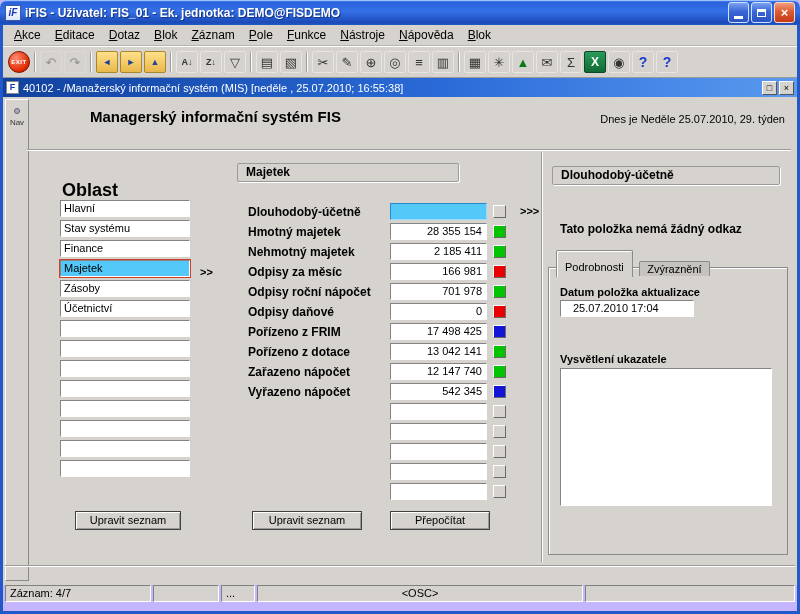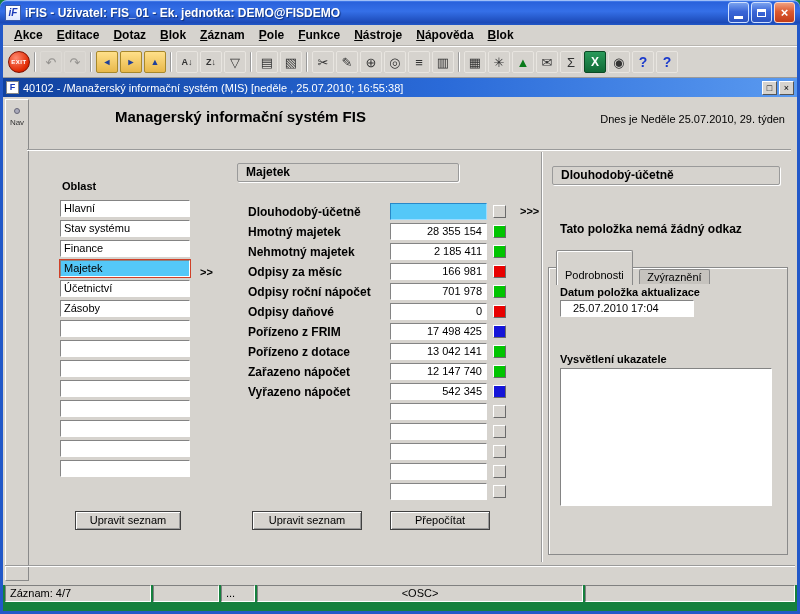--- a/index.html
+++ b/index.html
@@ -1,17 +1,17 @@
 <!DOCTYPE html>
 <html><head>
 <meta charset="utf-8">
 <style>
   * { margin:0; padding:0; box-sizing:border-box; }
   body { font-family:"Liberation Sans", sans-serif; background:#9aa8bd; }
-  .window { position:relative; width:800px; height:614px; background:#15803d; overflow:hidden; }
+  .window { position:relative; width:800px; height:614px; background:#c4b5fd; overflow:hidden; }
 
   
   .titlebar { position:absolute; top:0; left:0; width:800px; height:25px;
     border-radius:7px 7px 0 0;
     background:linear-gradient(180deg,#5a94f8 0%,#2a62dc 10%,#3570e8 45%,#1c4ab8 90%,#2258c8 100%);
     box-shadow:inset 0 1px 0 rgba(255,255,255,.45);
     display:flex; align-items:center; padding:0 5px; }
   .app-icon { width:16px; height:16px; background:linear-gradient(#fff,#dfe8ff); border:1px solid #3a5aa8;
     color:#1a3ab8; font-size:10px; font-weight:bold; font-style:italic; line-height:14px; text-align:center; margin-right:4px; }
   .title-text { color:#fff; font-size:12px; font-weight:bold; text-shadow:1px 1px 1px #10307a; white-space:nowrap; }
@@ -19,21 +19,21 @@
   .wbtn { width:21px; height:21px; border-radius:3px; border:1px solid #cfe0ff;
     background:linear-gradient(#7aa2ee,#3a66d8 45%,#2a52c0); display:flex; align-items:center; justify-content:center;
     color:#fff; font-size:13px; font-weight:bold; cursor:default; }
   .wbtn.close { background:linear-gradient(#f0a080,#dd5a30 45%,#c23c18); border-color:#ffd8c8; }
   .minbar { width:9px; height:3px; background:#fff; margin-top:10px; }
   .maxbox { width:9px; height:8px; border:1px solid #fff; border-top:3px solid #fff; }
 
   
   .menubar { position:absolute; top:25px; left:3px; right:3px; height:21px; background:#d6d3ce;
     border-bottom:1px solid #b8b5b0; font-size:12px; color:#000; display:flex; align-items:center; padding-left:4px; }
-  .menu-item { display:inline-block; padding:2px 7px;font-weight:bold; }
+  .menu-item { display:inline-block; padding:2px 7px; }
   .menu-item::first-letter { text-decoration:underline; }
 
   
   .toolbar { position:absolute; top:46px; left:3px; right:3px; height:32px; background:#d6d3ce;
     border-top:1px solid #fff; border-bottom:1px solid #9a9a9a; display:flex; align-items:center; padding-left:4px; }
   .tbtn { width:22px; height:22px; display:inline-flex; align-items:center; justify-content:center;
     font-size:13px; color:#333; margin:0 1px; border:1px solid #e8e5e0; border-radius:2px; background:#d6d3ce; }
   .tbtn[data-kind="sep"] { width:0; height:20px; border:none; border-left:1px solid #9a9a9a; border-right:1px solid #fff; margin:0 3px; background:none; }
   .tbtn[data-kind="exit"] { background:radial-gradient(circle at 35% 30%, #ff8a70, #e02800 70%, #a01400);
     border-radius:50%; color:#fff; font-weight:bold; font-size:6px; border:1px solid #801000; letter-spacing:.5px; }
@@ -53,29 +53,29 @@
   .mdi-btns { margin-left:auto; display:flex; gap:2px; }
   .mbtn { width:15px; height:14px; background:#d6d3ce; border:1px solid; border-color:#fff #555 #555 #fff;
     font-size:9px; line-height:12px; text-align:center; color:#000; }
 
   
   .main { position:absolute; top:97px; left:3px; right:3px; bottom:29px; background:#d6d3ce; }
   .nav-strip { position:absolute; left:2px; top:2px; width:24px; height:482px; background:#d6d3ce;
     border:1px solid; border-color:#fff #8a8a8a #8a8a8a #fff; font-size:8px; color:#333; padding-top:8px; text-align:center; }
   .nav-dot { display:inline-block; width:6px; height:6px; border-radius:50%; border:1px solid #667; background:#aab; margin-bottom:2px; }
 
-  .page-title { position:absolute; left:87px; top:11px; font-size:15px; font-weight:bold; color:#000;margin-left:25px; }
+  .page-title { position:absolute; left:87px; top:11px; font-size:15px; font-weight:bold; color:#000; }
   .date-text { position:absolute; right:12px; top:16px; font-size:11px; color:#000; }
 
   .hline { position:absolute; height:2px; border-top:1px solid #9a9a9a; border-bottom:1px solid #fff; }
   .hline.under-header { left:24px; right:6px; top:52px; }
   .hline.above-status { left:2px; right:2px; top:468px; }
   .vsep { position:absolute; left:538px; top:55px; width:2px; height:410px; border-left:1px solid #9a9a9a; border-right:1px solid #fff; }
 
-  .section-label { position:absolute; font-size:11px; font-weight:bold; color:#000; }
+  .section-label { position:absolute; font-size:18px; font-weight:bold; color:#000; }
   .oblast-label { left:59px; top:83px; }
 
   .group-title { position:absolute; height:19px; border:1px solid #9a9a9a; border-radius:2px; box-shadow:1px 1px 0 #fff;
     font-size:12px; font-weight:bold; line-height:17px; padding-left:8px; color:#000; }
   .gt-majetek { left:234px; top:66px; width:222px; }
   .gt-detail { left:549px; top:69px; width:228px; }
 
   .oblast-col { position:absolute; left:57px; top:103px; width:132px; }
   .ofield { width:130px; height:17px; margin-bottom:3px; background:#fff; border:1px solid; border-color:#848484 #fff #fff #848484;
     font-size:11px; line-height:15px; padding-left:3px; color:#000; }
@@ -95,21 +95,21 @@
   .link-arrow { position:absolute; left:517px; top:108px; font-size:11px; font-weight:bold; }
 
   .btn { position:absolute; height:19px; background:#d6d3ce; border:1px solid #404040;
     box-shadow:inset 1px 1px 0 #fff, inset -1px -1px 0 #9a9a9a; font-size:11px; color:#000; text-align:center; line-height:17px; }
   .btn-oblast-edit { left:72px; top:414px; width:106px; }
   .btn-majetek-edit { left:249px; top:414px; width:110px; }
   .btn-recalc { left:387px; top:414px; width:100px; }
 
   .no-link { position:absolute; left:557px; top:125px; font-size:12px; font-weight:bold; }
   .tabs { position:absolute; left:553px; top:153px; z-index:2; }
-  .tab { display:inline-block; font-size:11px; padding:18px 8px; border:1px solid #8a8a8a; border-bottom:none;
+  .tab { display:inline-block; font-size:11px; padding:10px 8px; border:1px solid #8a8a8a; border-bottom:none;
     background:#d6d3ce; border-radius:2px 2px 0 0; }
   .tab.active { box-shadow:inset 1px 1px 0 #fff; position:relative; top:0; padding-bottom:4px; }
   .tab.inactive { background:#c6c3be; position:relative; top:2px; padding:1px 7px; margin-left:2px; }
   .tabpanel { position:absolute; left:545px; top:170px; width:240px; height:288px; border:1px solid #8a8a8a;
     box-shadow:inset 1px 1px 0 #fff; z-index:1; }
   .detail-label { position:absolute; font-size:11px; font-weight:bold; color:#000; }
   .lbl-update { left:557px; top:189px; }
   .lbl-explain { left:557px; top:256px; }
   .field { position:absolute; background:#fff; border:1px solid; border-color:#848484 #fff #fff #848484;
     font-size:11px; line-height:15px; padding-left:12px; color:#000; }
@@ -223,22 +223,22 @@
 
     <div class="section-label oblast-label">Oblast</div>
 
     <div class="oblast-col">
       <div>
 
       <div class="ofield">Hlavní</div>
           <div class="ofield">Stav systému</div>
           <div class="ofield">Finance</div>
           <div class="ofield" data-selected="true">Majetek</div>
+          <div class="ofield">Zásoby</div>
           <div class="ofield">Účetnictví</div>
-          <div class="ofield">Zásoby</div>
         </div>
       <div class="ofield"></div>
       <div class="ofield"></div>
       <div class="ofield"></div>
       <div class="ofield"></div>
       <div class="ofield"></div>
       <div class="ofield"></div>
       <div class="ofield"></div>
       <div class="ofield"></div>
     </div>

